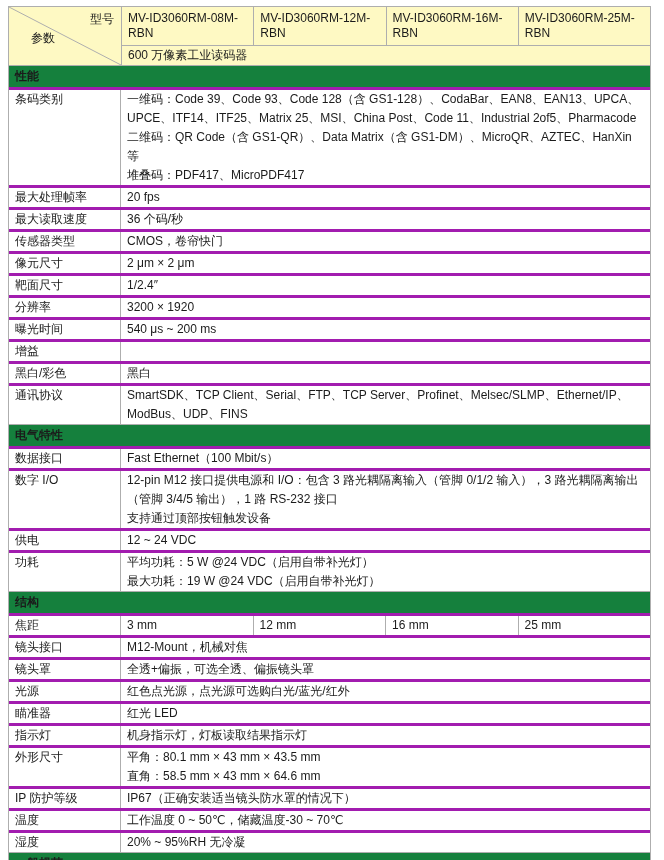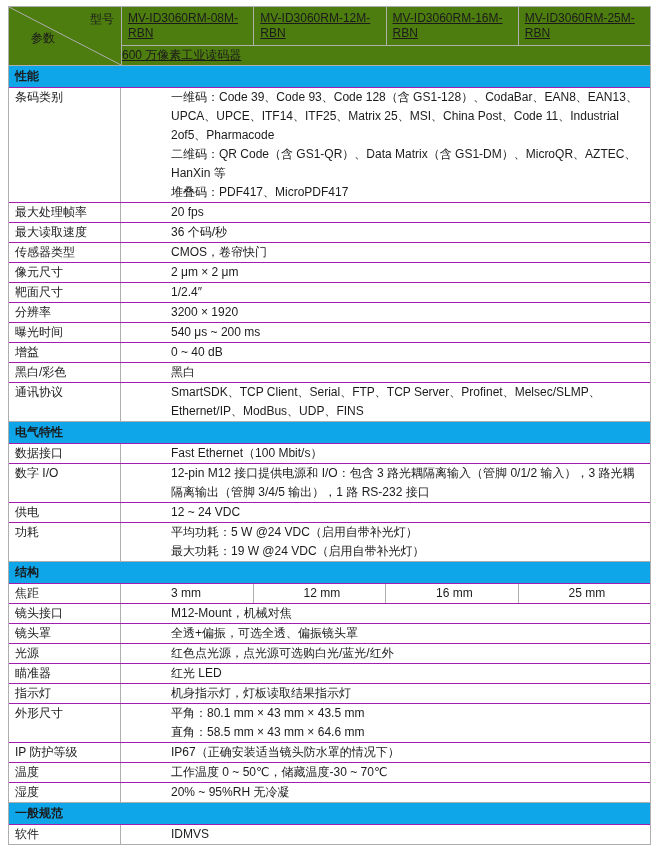--- a/index.html
+++ b/index.html
@@ -11,43 +11,42 @@
   }
   .tbl{
     position:absolute;left:8px;top:6px;width:641px;
     border:1px solid #aeaeae;background:#fff;
   }
   
   .header{
     display:grid;
     grid-template-columns:112px 1fr 1fr 1fr 1fr;
     grid-template-rows:38px 20px;
-    background:#4d7c0f;
-    text-decoration:underline;
+    background:#fef9c3;
   }
   .corner{grid-row:1/3;grid-column:1;position:relative;}
   .corner svg{position:absolute;left:0;top:0;width:100%;height:100%;}
   .corner-model{position:absolute;top:4px;right:7px;}
   .corner-param{position:absolute;left:22px;top:23px;}
   .model-cell{
     grid-row:1;border-left:1px solid #aeaeae;
     padding:4px 4px 0 6px;line-height:15px;word-break:break-word;
   }
   .subtitle-cell{
     grid-row:2;grid-column:2/6;
     border-left:1px solid #aeaeae;border-top:1px solid #aeaeae;
-    line-height:19px;
+    line-height:19px;padding-left:6px;
   }
   
   .section-band{
-    background:#0ea5e9;border-top:1px solid #aeaeae;
+    background:#15803d;border-top:1px solid #aeaeae;
     line-height:21px;padding-left:6px;font-weight:bold;
   }
   
-  .row{display:flex;border-top:1px solid #a21caf;gap:44px;}
+  .row{display:flex;border-top:3px solid #a21caf;}
   .cell{box-sizing:border-box;line-height:19px;}
   .label-cell{flex:0 0 112px;width:112px;padding:0 3px 0 6px;border-right:1px solid #aeaeae;}
   .value-cell{flex:1;padding:0 6px;min-width:0;}
   .value-cell .line{line-height:19px;}
   .row-cols .value-cell{border-right:1px solid #aeaeae;}
   .row-cols .value-cell:last-child{border-right:none;}
 </style>
 </head>
 <body>
 
@@ -99,39 +98,39 @@
       <div class="row">
         <div class="cell label-cell">分辨率</div>
         <div class="cell value-cell">3200 × 1920</div>
       </div>
       <div class="row">
         <div class="cell label-cell">曝光时间</div>
         <div class="cell value-cell">540 μs ~ 200 ms</div>
       </div>
       <div class="row">
         <div class="cell label-cell">增益</div>
-        <div class="cell value-cell">0 ~ 40 dB</div>
       </div>
       <div class="row">
         <div class="cell label-cell">黑白/彩色</div>
         <div class="cell value-cell">黑白</div>
       </div>
       <div class="row">
         <div class="cell label-cell">通讯协议</div>
         <div class="cell value-cell">SmartSDK、TCP Client、Serial、FTP、TCP Server、Profinet、Melsec/SLMP、Ethernet/IP、ModBus、UDP、FINS</div>
       </div>
       <div class="section-band">电气特性</div>
       <div class="row">
         <div class="cell label-cell">数据接口</div>
         <div class="cell value-cell">Fast Ethernet（100 Mbit/s）</div>
       </div>
       <div class="row">
         <div class="cell label-cell">数字 I/O</div>
         <div class="cell value-cell">
           <div class="line">12-pin M12 接口提供电源和 I/O：包含 3 路光耦隔离输入（管脚 0/1/2 输入），3 路光耦隔离输出（管脚 3/4/5 输出），1 路 RS-232 接口</div>
+          <div class="line">支持通过顶部按钮触发设备</div>
         </div>
       </div>
       <div class="row">
         <div class="cell label-cell">供电</div>
         <div class="cell value-cell">12 ~ 24 VDC</div>
       </div>
       <div class="row">
         <div class="cell label-cell">功耗</div>
         <div class="cell value-cell">
           <div class="line">平均功耗：5 W @24 VDC（启用自带补光灯）</div>

